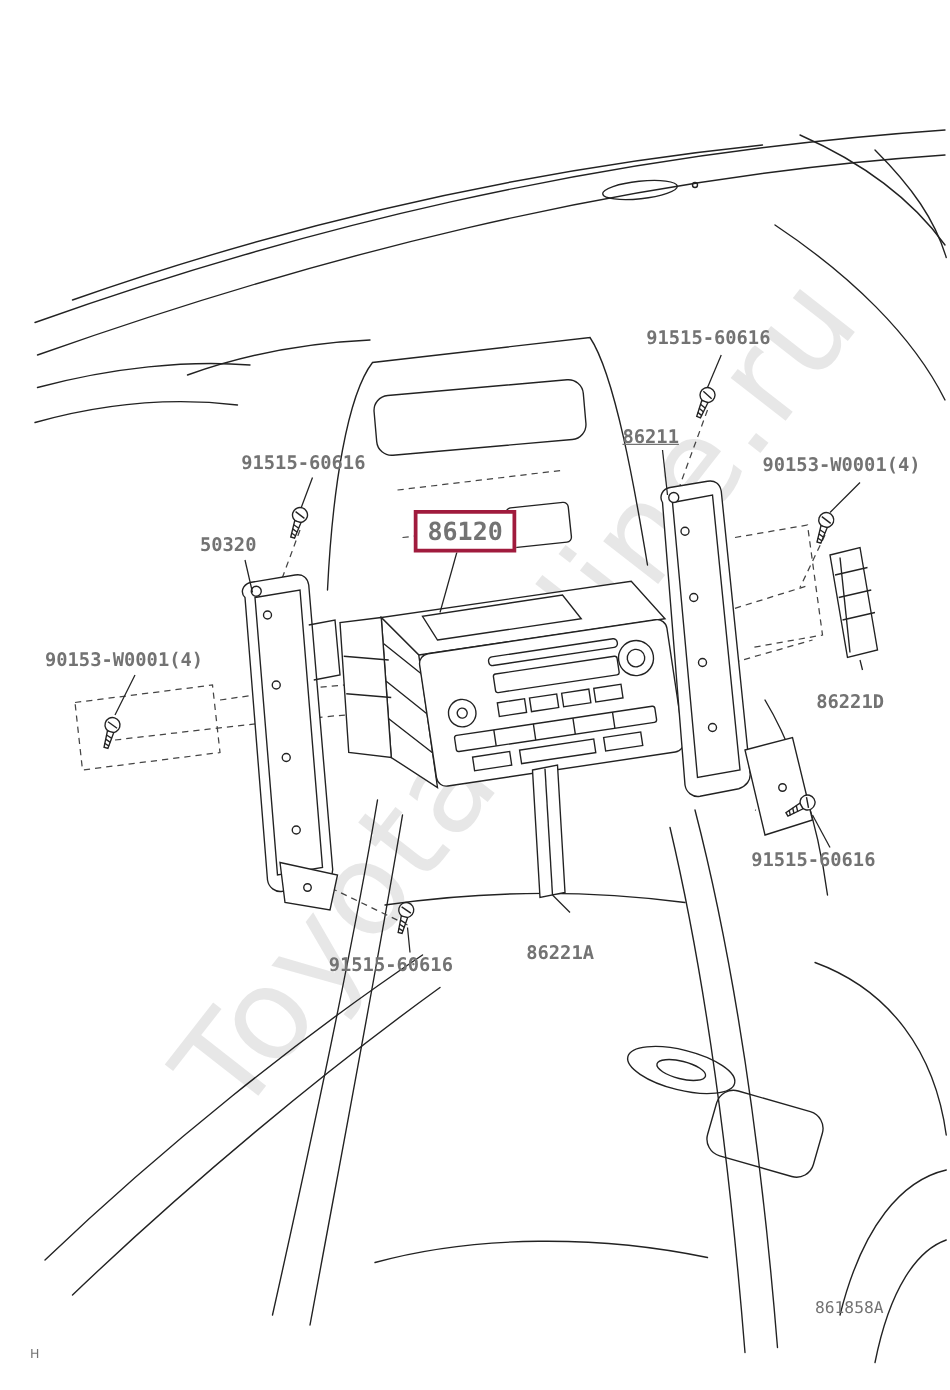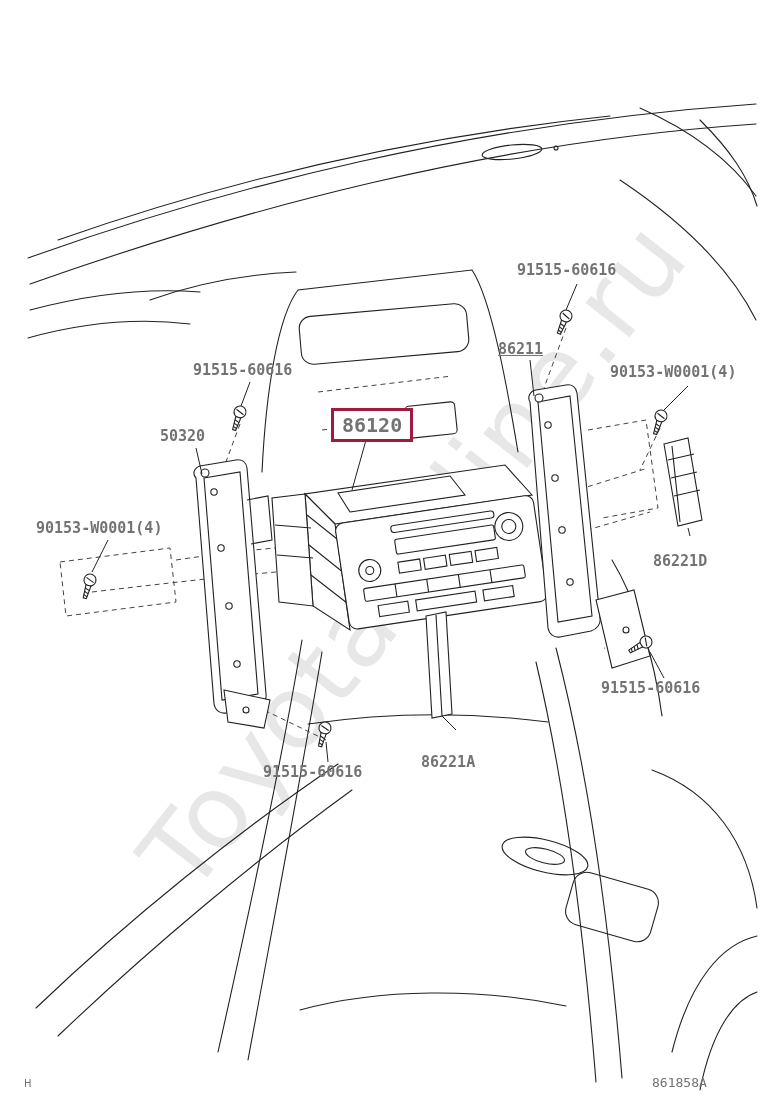--- a/index.html
+++ b/index.html
@@ -17,21 +17,21 @@
   #lbl-bolt-right{left:610px;top:363px;}
   #lbl-screw-mid-left{left:193px;top:361px;}
   #lbl-bracket-left{left:160px;top:427px;}
   #lbl-radio{left:331px;top:408px;border:3px solid #a01b3d;background:#fff;
              padding:2px 8px;font-size:20px;}
   #lbl-bolt-left{left:36px;top:519px;}
   #lbl-trim-right{left:653px;top:552px;}
   #lbl-screw-lower-right{left:601px;top:679px;}
   #lbl-trim-center{left:421px;top:753px;}
   #lbl-screw-bottom{left:263px;top:763px;}
-  #lbl-diagram-code{left:652px;top:1075px;font:13px "DejaVu Sans Mono",monospace;cursor:default;}
+  #lbl-diagram-code{left:652px;top:1039px;font:13px "DejaVu Sans Mono",monospace;cursor:default;}
   #lbl-corner-mark{left:24px;top:1078px;font:10px "DejaVu Sans",sans-serif;cursor:default;}
 </style>
 </head>
 <body>
 
 <div id="stage">
 
   <div id="watermark">Toyotaonline.ru</div>
 
   <svg width="760" height="1112" viewBox="0 0 760 1112">

